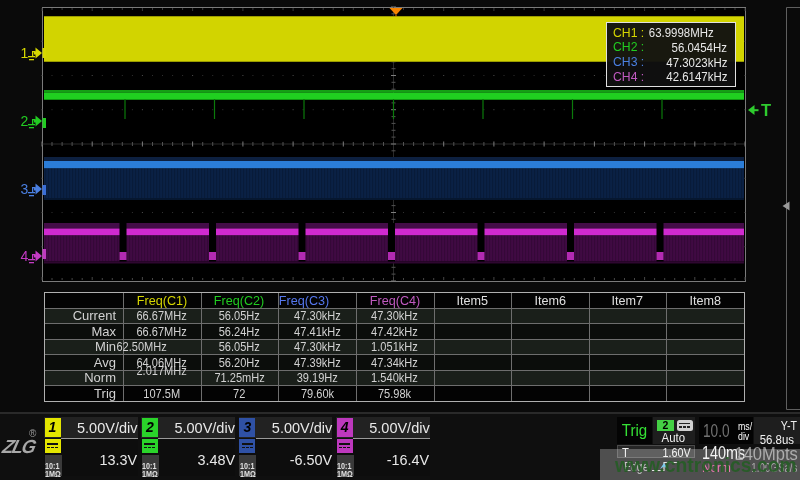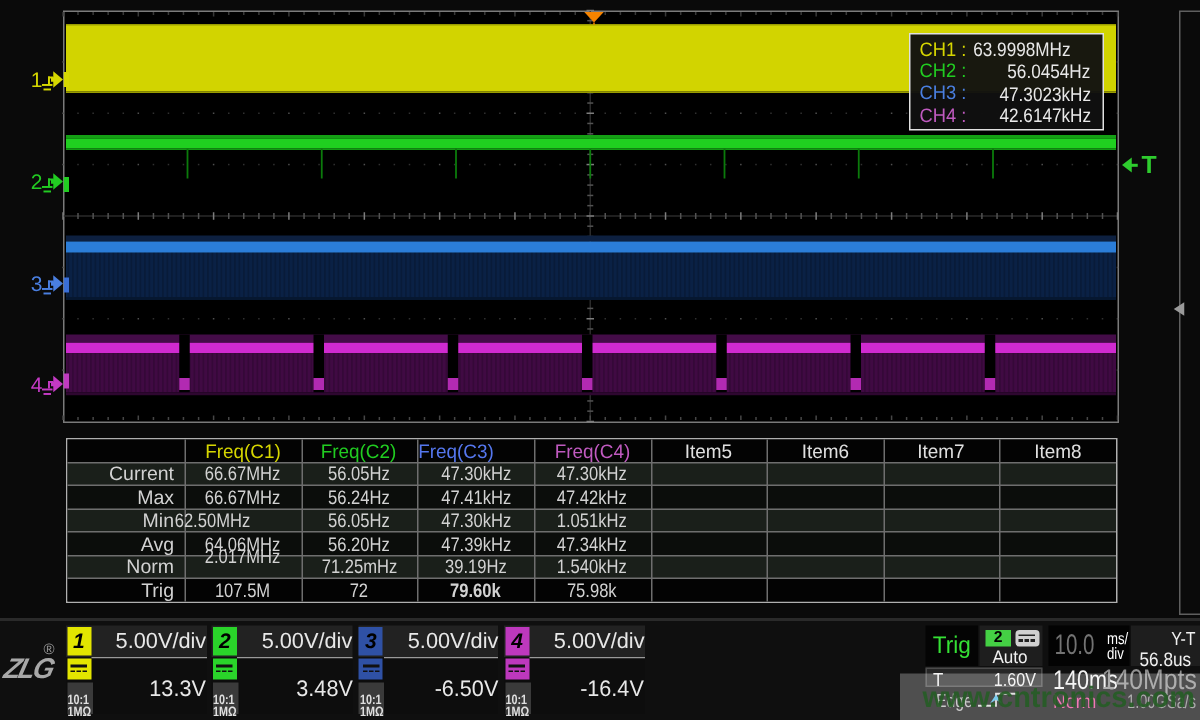--- a/index.html
+++ b/index.html
@@ -835,21 +835,21 @@
 <div class="abs" style="left:278.25px;top:354.7142857142857px;width:77.625px;text-align:center;font-size:13px;line-height:15.428571428571429px;color:#d2d2d2;font-weight:normal;"><span style="display:inline-block;transform:scaleX(0.85);transform-origin:50% 50%;white-space:nowrap;">47.39kHz</span></div>
 <div class="abs" style="left:355.875px;top:354.7142857142857px;width:77.625px;text-align:center;font-size:13px;line-height:15.428571428571429px;color:#d2d2d2;font-weight:normal;"><span style="display:inline-block;transform:scaleX(0.85);transform-origin:50% 50%;white-space:nowrap;">47.34kHz</span></div>
 <div class="abs" style="left:45px;top:370.1428571428571px;width:71.0px;text-align:right;font-size:13px;line-height:15.428571428571429px;color:#d2d2d2;font-weight:normal;"><span style="display:inline-block;white-space:nowrap;">Norm</span></div>
 <div class="abs" style="left:123.0px;top:363px;width:77.625px;text-align:center;font-size:13px;line-height:15.428571428571429px;color:#d2d2d2;font-weight:normal;"><span style="display:inline-block;transform:scaleX(0.85);transform-origin:50% 50%;white-space:nowrap;">2.017MHz</span></div>
 <div class="abs" style="left:200.625px;top:370.1428571428571px;width:77.625px;text-align:center;font-size:13px;line-height:15.428571428571429px;color:#d2d2d2;font-weight:normal;"><span style="display:inline-block;transform:scaleX(0.85);transform-origin:50% 50%;white-space:nowrap;">71.25mHz</span></div>
 <div class="abs" style="left:278.25px;top:370.1428571428571px;width:77.625px;text-align:center;font-size:13px;line-height:15.428571428571429px;color:#d2d2d2;font-weight:normal;"><span style="display:inline-block;transform:scaleX(0.85);transform-origin:50% 50%;white-space:nowrap;">39.19Hz</span></div>
 <div class="abs" style="left:355.875px;top:370.1428571428571px;width:77.625px;text-align:center;font-size:13px;line-height:15.428571428571429px;color:#d2d2d2;font-weight:normal;"><span style="display:inline-block;transform:scaleX(0.85);transform-origin:50% 50%;white-space:nowrap;">1.540kHz</span></div>
 <div class="abs" style="left:45px;top:385.57142857142856px;width:71.0px;text-align:right;font-size:13px;line-height:15.428571428571429px;color:#d2d2d2;font-weight:normal;"><span style="display:inline-block;white-space:nowrap;">Trig</span></div>
 <div class="abs" style="left:123.0px;top:385.57142857142856px;width:77.625px;text-align:center;font-size:13px;line-height:15.428571428571429px;color:#d2d2d2;font-weight:normal;"><span style="display:inline-block;transform:scaleX(0.85);transform-origin:50% 50%;white-space:nowrap;">107.5M</span></div>
 <div class="abs" style="left:200.625px;top:385.57142857142856px;width:77.625px;text-align:center;font-size:13px;line-height:15.428571428571429px;color:#d2d2d2;font-weight:normal;"><span style="display:inline-block;transform:scaleX(0.85);transform-origin:50% 50%;white-space:nowrap;">72</span></div>
-<div class="abs" style="left:278.25px;top:385.57142857142856px;width:77.625px;text-align:center;font-size:13px;line-height:15.428571428571429px;color:#d2d2d2;font-weight:bold;"><span style="display:inline-block;transform:scaleX(0.85);transform-origin:50% 50%;white-space:nowrap;">79.60k</span></div>
+<div class="abs" style="left:278.25px;top:385.57142857142856px;width:77.625px;text-align:center;font-size:13px;line-height:15.428571428571429px;color:#d2d2d2;font-weight:normal;"><span style="display:inline-block;transform:scaleX(0.85);transform-origin:50% 50%;white-space:nowrap;">79.60k</span></div>
 <div class="abs" style="left:355.875px;top:385.57142857142856px;width:77.625px;text-align:center;font-size:13px;line-height:15.428571428571429px;color:#d2d2d2;font-weight:normal;"><span style="display:inline-block;transform:scaleX(0.85);transform-origin:50% 50%;white-space:nowrap;">75.98k</span></div>
 <div class="abs" style="left:0;top:411.5px;width:800px;height:2px;background:#2a2a2a;"></div>
 <div class="abs" style="left:0;top:413.5px;width:800px;height:66.5px;background:#0f0f0f;"></div>
 <div class="abs" style="left:44.0px;top:417px;width:93.5px;height:20.5px;background:#222;"></div>
 <div class="abs" style="left:61.0px;top:437.5px;width:76.5px;height:1px;background:#9a9a9a;"></div>
 <div class="abs" style="left:44.0px;top:438.5px;width:93.5px;height:37.5px;background:#0d0d0d;"></div>
 <div class="abs" style="left:47.0px;top:422px;width:90.5px;text-align:right;font-size:14.5px;line-height:13px;color:#e8e8e8;font-weight:normal;"><span style="display:inline-block;white-space:nowrap;">5.00V/div</span></div>
 <div class="abs" style="left:47.0px;top:452.5px;width:90.5px;text-align:right;font-size:15px;line-height:13px;color:#e8e8e8;font-weight:normal;"><span style="display:inline-block;transform:scaleX(0.96);transform-origin:100% 50%;white-space:nowrap;">13.3V</span></div>
 <div class="abs" style="left:44.5px;top:417.5px;width:16px;height:19px;background:#e3e500;color:#000;font-size:14px;font-weight:bold;font-style:italic;text-align:center;line-height:19px;">1</div>
 <div class="abs" style="left:44.5px;top:438.5px;width:16px;height:14.5px;background:#e3e500;"></div>

